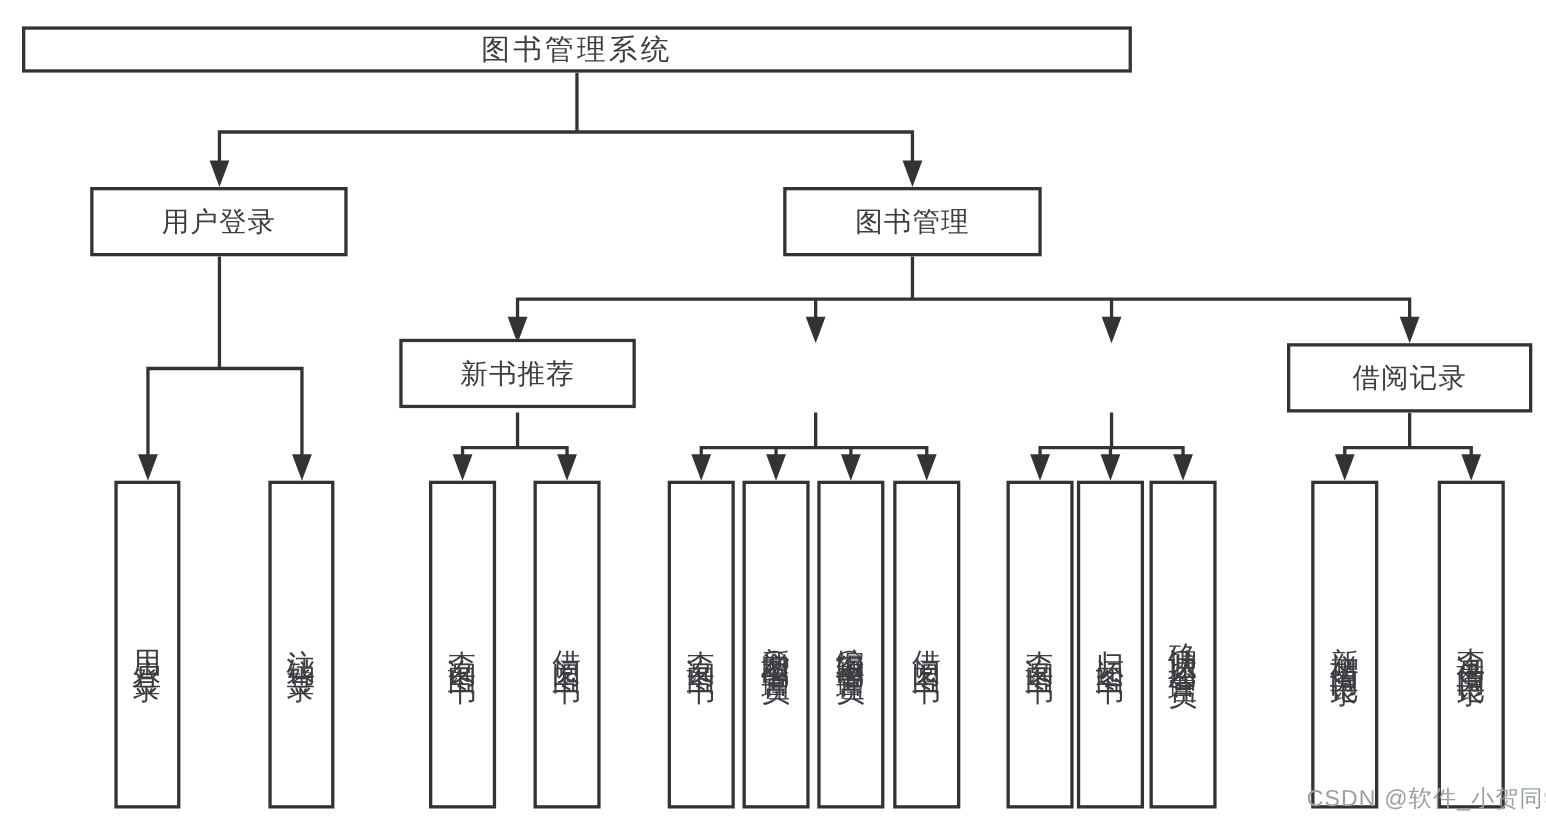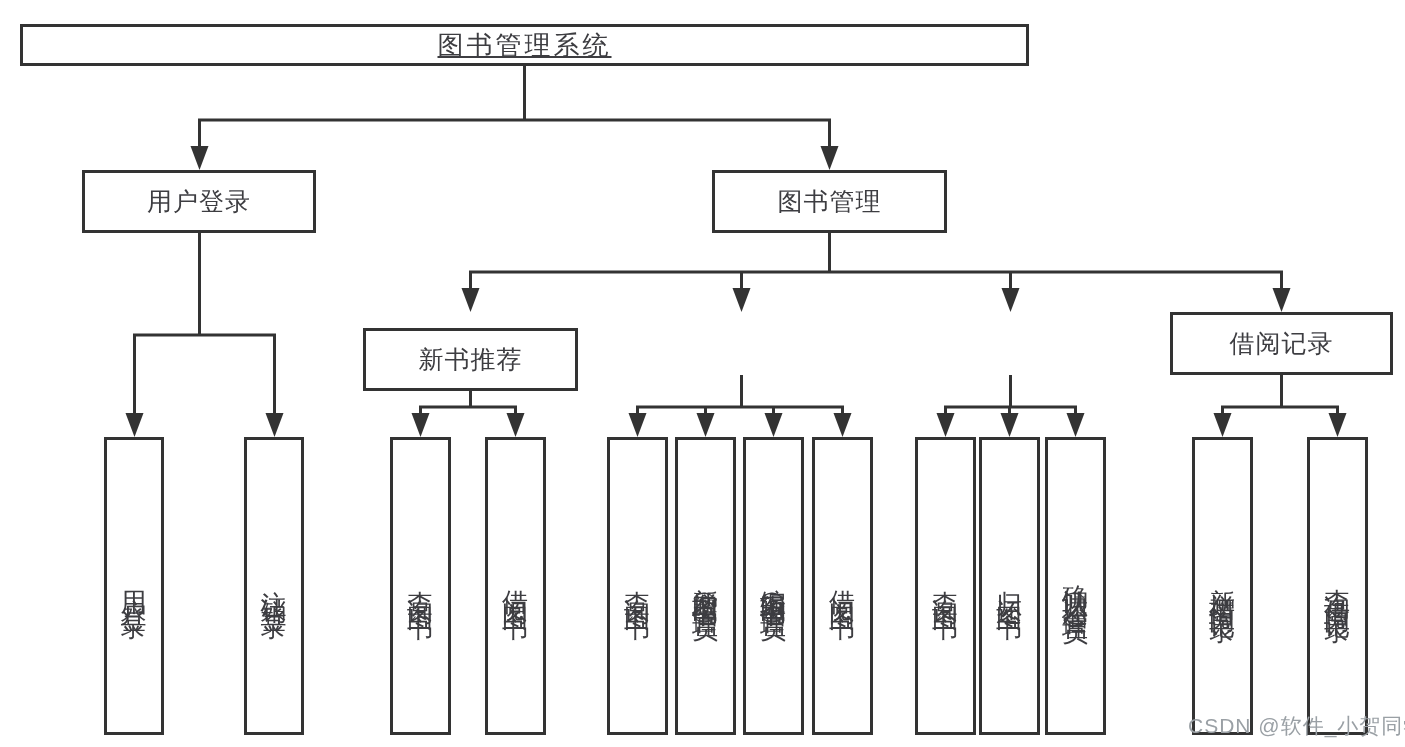--- a/index.html
+++ b/index.html
@@ -103,32 +103,32 @@
     <polygon points="945.5,437 936.5,413 954.5,413"></polygon>
     <polygon points="1009.5,437 1000.5,413 1018.5,413"></polygon>
     <polygon points="1075.5,437 1066.5,413 1084.5,413"></polygon>
 
     <path d="M1281.5,375 L1281.5,407"></path>
     <path d="M1222.5,415 L1222.5,407 L1337.5,407 L1337.5,415"></path>
     <polygon points="1222.5,437 1213.5,413 1231.5,413"></polygon>
     <polygon points="1337.5,437 1328.5,413 1346.5,413"></polygon>
   </svg>
 
-  <div class="node" style="left:20px;top:24px;width:1009px;height:42px;text-decoration:underline;">
+  <div class="node" style="left:20px;top:24px;width:1009px;height:42px;">
     <span class="hlabel root-label">图书管理系统</span>
   </div>
 
   <div class="node" style="left:82px;top:170px;width:234px;height:63px;">
     <span class="hlabel">用户登录</span>
   </div>
   <div class="node" style="left:712px;top:170px;width:235px;height:63px;justify-content:center;">
     <span class="hlabel">图书管理</span>
   </div>
 
-  <div class="node" style="left:363px;top:328px;width:215px;height:63px;">
+  <div class="node" style="left:363px;top:308px;width:215px;height:63px;">
     <span class="hlabel">新书推荐</span>
   </div>
   <div class="node" style="left:1170px;top:312px;width:223px;height:63px;text-align:center;">
     <span class="hlabel">借阅记录</span>
   </div>
 
   <div class="node vnode" style="left:104px;width:60px;">
     <span class="vlabel ls8">用户登录</span>
   </div>
   <div class="node vnode" style="left:244px;width:60px;">

